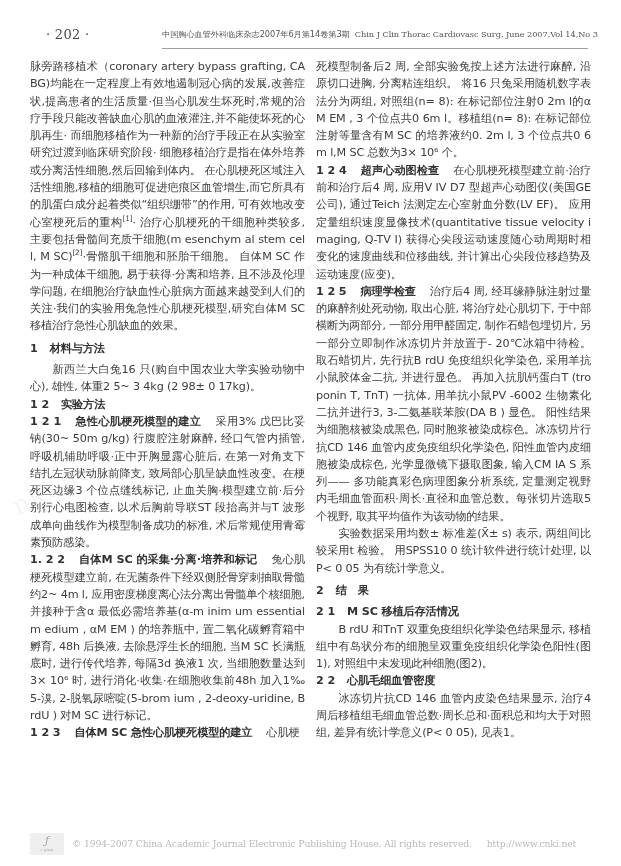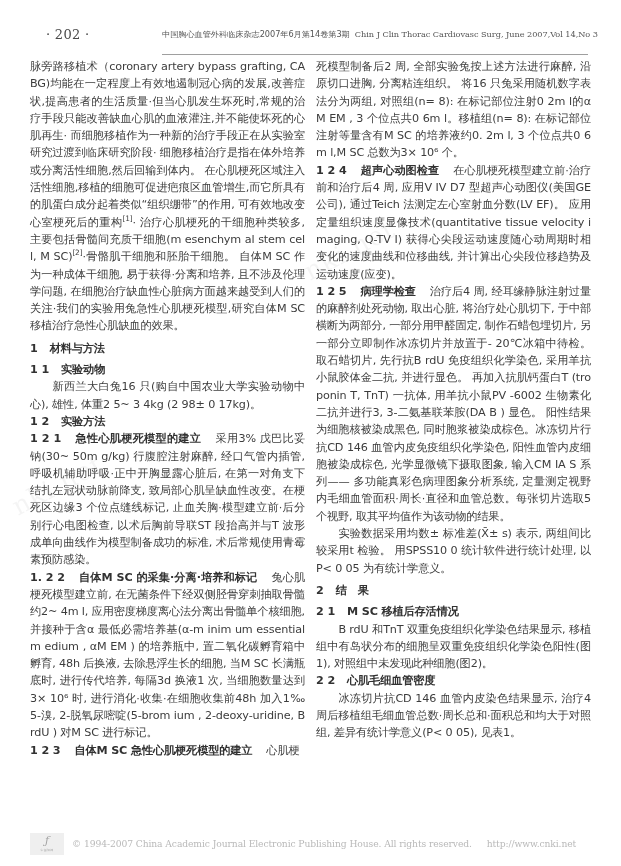--- a/index.html
+++ b/index.html
@@ -35,21 +35,21 @@
   }
   .running-head {
     position: absolute;
     left: 162px;
     top: 3px;
     width: 426px;
     font-size: 8.2px;
     color: #555555;
     white-space: nowrap;
     border-bottom: 1px solid #9a9a9a;
-    padding-bottom: 16px;
+    padding-bottom: 10px;
     line-height: 1.15;
     letter-spacing: -0.05px;
     transform: scaleY(0.96);
     transform-origin: left bottom;
   }
   .running-head .cn { font-family: "DejaVu Sans", "Liberation Sans", sans-serif; }
   .running-head .en { font-family: "DejaVu Serif", "Liberation Serif", serif; }
 
   
   .columns {
@@ -202,21 +202,20 @@
 <div class="watermark2">nki.net</div>
 
 <div class="columns">
 
   <div class="col col-left">
 
     <p><span>脉旁路移植术（coronary artery bypass grafting, CABG)均能在一定程度上有效地遏制冠心病的发展,改善症状,提高患者的生活质量·但当心肌发生坏死时,常规的治疗手段只能改善缺血心肌的血液灌注,并不能使坏死的心肌再生· 而细胞移植作为一种新的治疗手段正在从实验室研究过渡到临床研究阶段· 细胞移植治疗是指在体外培养或分离活性细胞,然后回输到体内。 在心肌梗死区域注入活性细胞,移植的细胞可促进疤痕区血管增生,而它所具有的肌蛋白成分起着类似“组织绷带”的作用, 可有效地改变心室梗死后的重构</span><sup>[1]</sup><span>· 治疗心肌梗死的干细胞种类较多, 主要包括骨髓间充质干细胞(m esenchym al stem cell, M SC)</span><sup>[2]</sup><span>·骨骼肌干细胞和胚胎干细胞。 自体M SC 作为一种成体干细胞, 易于获得·分离和培养, 且不涉及伦理学问题, 在细胞治疗缺血性心脏病方面越来越受到人们的关注·我们的实验用兔急性心肌梗死模型,研究自体M SC 移植治疗急性心肌缺血的效果。</span></p>
 
     <p class="sec-h spaced spaced-b"><span>1</span><span class="gap"></span><span>材料与方法</span></p>
 
-    <p class="sec-h"><span>1 1</span><span class="gap"></span><span>实验动物</span></p>
 
     <p class="indent">新西兰大白兔16 只(购自中国农业大学实验动物中心), 雄性, 体重2 5~ 3 4kg (2 98± 0 17kg)。</p>
 
     <p class="sec-h"><span>1 2</span><span class="gap"></span><span>实验方法</span></p>
 
     <p class="run-h"><b>1 2 1</b><span class="hgap"></span><b>急性心肌梗死模型的建立</b><span class="hgap"></span><span>采用3% 戊巴比妥钠(30~ 50m g/kg) 行腹腔注射麻醉, 经口气管内插管, 呼吸机辅助呼吸·正中开胸显露心脏后, 在第一对角支下结扎左冠状动脉前降支, 致局部心肌呈缺血性改变。在梗死区边缘3 个位点缝线标记, 止血关胸·模型建立前·后分别行心电图检查, 以术后胸前导联ST 段抬高并与T 波形成单向曲线作为模型制备成功的标准, 术后常规使用青霉素预防感染。</span></p>
 
     <p class="run-h"><b>1. 2 2</b><span class="hgap"></span><b>自体M SC 的采集·分离·培养和标记</b><span class="hgap"></span><span>兔心肌梗死模型建立前, 在无菌条件下经双侧胫骨穿刺抽取骨髓约2~ 4m l, 应用密度梯度离心法分离出骨髓单个核细胞, 并接种于含α 最低必需培养基(α-m inim um essential m edium , αM EM ) 的培养瓶中, 置二氧化碳孵育箱中孵育, 48h 后换液, 去除悬浮生长的细胞, 当M SC 长满瓶底时, 进行传代培养, 每隔3d 换液1 次, 当细胞数量达到3× 10⁶ 时, 进行消化·收集·在细胞收集前48h 加入1‰ 5-溴, 2-脱氧尿嘧啶(5-brom ium , 2-deoxy-uridine, B rdU ) 对M SC 进行标记。</span></p>
 
     <p class="run-h"><b>1 2 3</b><span class="hgap"></span><b>自体M SC 急性心肌梗死模型的建立</b><span class="hgap"></span><span>心肌梗</span></p>

